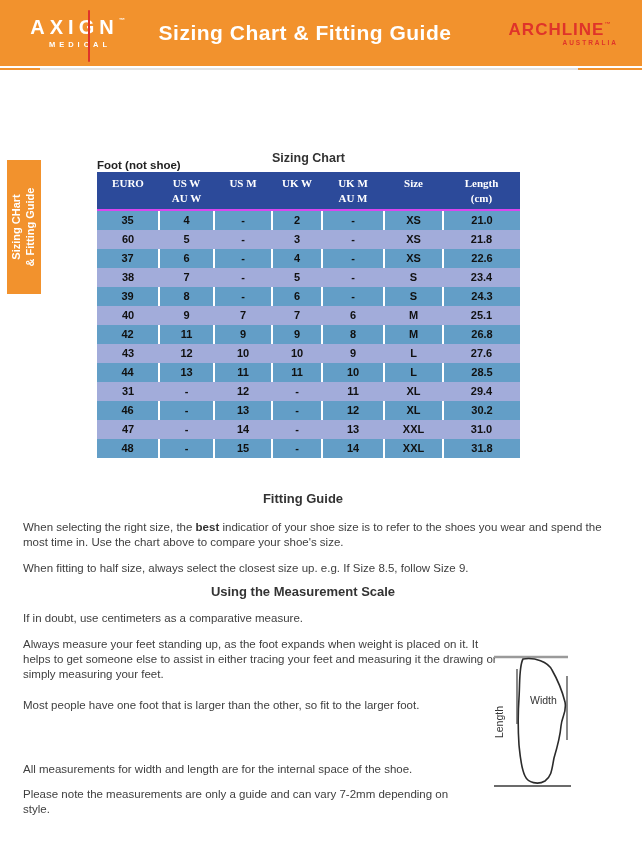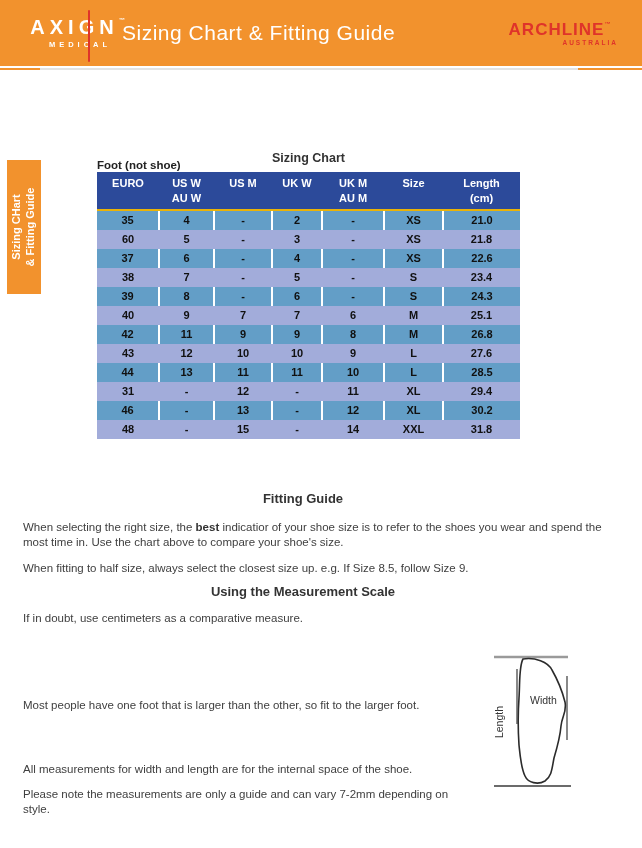--- a/index.html
+++ b/index.html
@@ -8,21 +8,21 @@
 
   
   .hdr{position:absolute;left:0;top:0;width:642px;height:66px;background:var(--header-orange);
        display:flex;align-items:center;}
   .axign{position:relative;margin-left:30px;width:100px;text-align:center;color:#fff;}
   .axign .brand{font-size:20px;font-weight:bold;letter-spacing:5px;line-height:1;}
   .axign .tm{font-size:6px;vertical-align:top;}
   .axign .sub{font-size:7.5px;font-weight:bold;letter-spacing:4px;margin-top:3px;}
   .axign .redline{position:absolute;left:58px;top:-7px;width:2px;height:52px;
                   background:var(--accent-red);border-radius:1px;}
-  .hdr-title{flex:1;color:#fff;font-size:21px;font-weight:normal;
+  .hdr-title{flex:1;text-align:center;color:#fff;font-size:21px;font-weight:bold;
              letter-spacing:.5px;transform:translateX(-8px);}
   .archline{margin-right:18px;width:128px;text-align:center;color:var(--accent-red);}
   .archline .brand{font-size:17px;font-weight:bold;letter-spacing:1px;line-height:1;}
   .archline .tm{font-size:6px;vertical-align:top;}
   .archline .sub{font-size:6.5px;font-weight:bold;letter-spacing:2px;text-align:right;
                  margin-top:1px;padding-right:6px;}
   .hdr-rule{position:absolute;left:0;top:68px;width:642px;height:2px;background:#e3e3e3;}
   .hdr-rule .seg-l{position:absolute;left:0;top:0;width:40px;height:2px;background:var(--header-orange);}
   .hdr-rule .seg-r{position:absolute;right:0;top:0;width:64px;height:2px;background:var(--header-orange);}
 
@@ -33,21 +33,21 @@
                  text-align:center;color:#fff;font-weight:bold;font-size:11px;line-height:1.25;}
 
   
   .chart-title{position:absolute;left:97px;top:151px;width:423px;text-align:center;
                font-size:12.5px;font-weight:bold;color:#333;}
   .foot-note{position:absolute;left:97px;top:159px;width:420px;text-align:left;
              font-size:11.5px;font-weight:bold;color:#222;}
   table.sizing{position:absolute;left:97px;top:172px;width:423px;border-collapse:collapse;
                table-layout:fixed;}
   table.sizing th{background:var(--table-header-blue);color:#fff;font-size:11px;font-weight:bold;
-                  vertical-align:top;padding:4px 8px 3px;border-bottom:2px solid #eab308;}
+                  vertical-align:top;padding:4px 8px 3px;border-bottom:2px solid #d946ef;font-family:Liberation Serif, serif;}
   table.sizing th .l{display:block;line-height:1.35;}
   table.sizing td{font-size:11px;font-weight:bold;color:#111;text-align:center;
                   height:19px;padding:0;}
   table.sizing tbody tr:nth-child(odd) td{background:var(--row-blue);}
   table.sizing tbody tr:nth-child(even) td{background:var(--row-lavender);}
   table.sizing tbody tr:nth-child(odd) td + td{border-left:2px solid #fff;}
 
   
   .h2{position:absolute;left:0;width:606px;text-align:center;font-size:13px;font-weight:bold;color:#333;}
   .para{position:absolute;left:23px;font-size:11.5px;line-height:1.32;color:#404040;}
@@ -225,39 +225,49 @@
         <tr>
           <td>46</td>
           <td>-</td>
           <td>13</td>
           <td>-</td>
           <td>12</td>
           <td>XL</td>
           <td>30.2</td>
         </tr>
         <tr>
+          <td>47</td>
+          <td>-</td>
+          <td>14</td>
+          <td>-</td>
+          <td>13</td>
+          <td>XXL</td>
+          <td>31.0</td>
+        </tr>
+        <tr>
           <td>48</td>
           <td>-</td>
           <td>15</td>
           <td>-</td>
           <td>14</td>
           <td>XXL</td>
           <td>31.8</td>
         </tr>
       </tbody>
   </table>
 
   <div class="h2" style="top:491px">Fitting Guide</div>
   <div class="para" style="top:520px;width:600px">
     <span>When selecting the right size, the </span><b>best</b><span> indicatior of your shoe size is to refer to the shoes you wear and spend the most time in. Use the chart above to compare your shoe's size.</span>
   </div>
   <div class="para" style="top:561px;width:600px">When fitting to half size, always select the closest size up. e.g. If Size 8.5, follow Size 9.</div>
 
   <div class="h2" style="top:584px">Using the Measurement Scale</div>
   <div class="para" style="top:611px;width:600px">If in doubt, use centimeters as a comparative measure.</div>
+  <div class="para" style="top:637px;width:475px">Always measure your feet standing up, as the foot expands when weight is placed on it. It helps to get someone else to assist in either tracing your feet and measuring it the drawing or simply measuring your feet.</div>
   <div class="para" style="top:762px;width:600px">All measurements for width and length are for the internal space of the shoe.</div>
   <div class="para" style="top:698px;width:600px">Most people have one foot that is larger than the other, so fit to the larger foot.</div>
   <div class="para" style="top:787px;width:440px">Please note the measurements are only a guide and can vary 7-2mm depending on style.</div>
 
   <div class="diagram">
     <svg width="104" height="150" viewBox="0 0 104 150" xmlns="http://www.w3.org/2000/svg">
       <line x1="8" y1="11" x2="82" y2="11" stroke="#9a9a9a" stroke-width="2.5"></line>
       <line x1="8" y1="140" x2="85" y2="140" stroke="#3a3a3a" stroke-width="1.4"></line>
       <path d="M37,13 C49,11 62,16 66,24 C70,31 76,44 79,56 C81,66 76,70 75,80 C74,92 71,102 68,112 C66,122 66,130 59,135 C52,139 42,137 39,130 C35,122 34,109 33,99 C32,84 32,66 33,52 C34,36 33,20 37,13 Z" fill="none" stroke="#2b2b2b" stroke-width="1.6"></path>
       <line x1="31" y1="23" x2="31" y2="78" stroke="#3a3a3a" stroke-width="1.2"></line>

